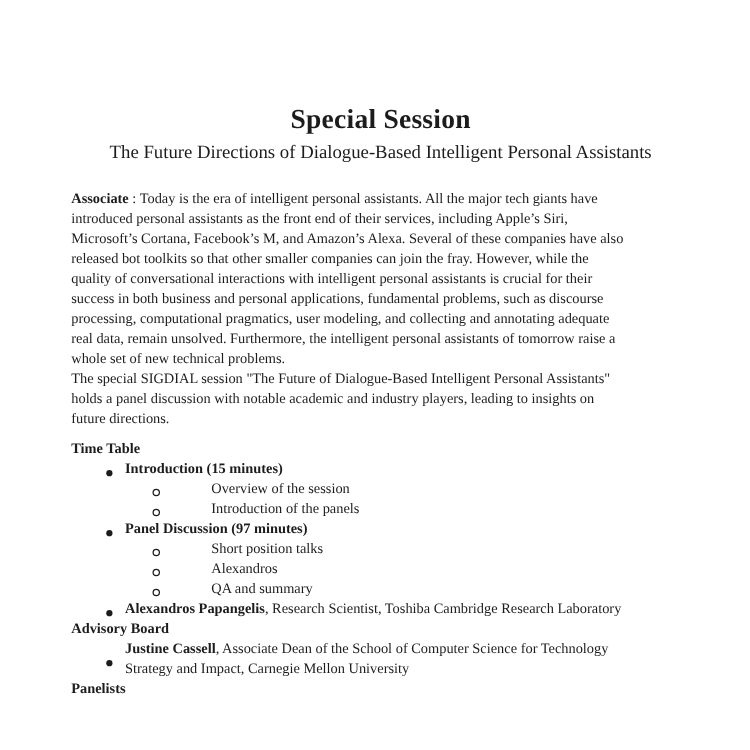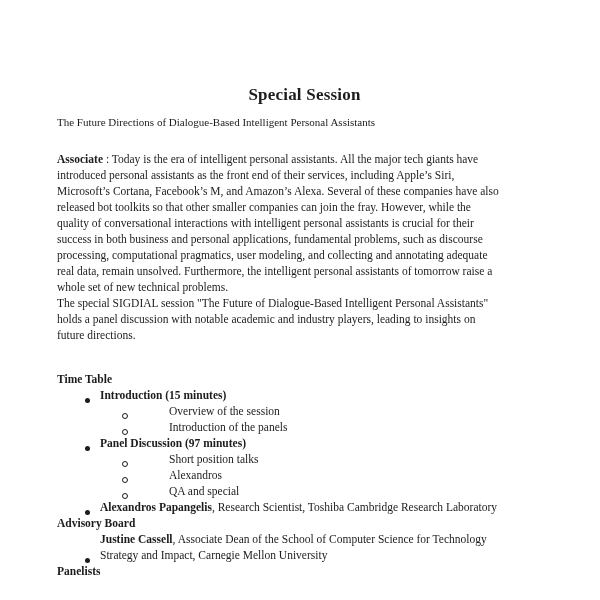--- a/index.html
+++ b/index.html
@@ -19,51 +19,52 @@
     padding: 85px 48px 0 57px;
     overflow: hidden;
     background: #ffffff;
     font-family: "Liberation Serif", serif;
     font-size: 11.5px;
     line-height: 16px;
     color: #1c1c1c;
   }
   .title {
     margin: 0;
-    font-size: 17px;
+    font-size: 22px;
     line-height: 20px;
     font-weight: bold;
     text-align: center;
     letter-spacing: 0.2px;
   }
   .subtitle {
     margin: 7px 0 0 0;
-    font-size: 11px;
+    font-size: 15px;
     line-height: 20px;
     font-weight: normal;
+    text-align: center;
   }
   .para {
     margin: 19px 0 0 0;
   }
   .prelines {
     white-space: pre;
   }
   .h {
     margin: 0;
     font-size: 11.5px;
     line-height: 16px;
     font-weight: bold;
   }
   .h.mt {
-    margin-top: 28px;
+    margin-top: 8px;
   }
   .b { font-weight: bold; }
   .li {
     display: flex;
-    align-items: flex-end;
+    align-items: center;
   }
   .l1 { padding-left: 28px; }
   .l2 { padding-left: 65px; gap: 31px; }
   .marker {
     flex: 0 0 auto;
     margin-top: 6px;
     border-radius: 50%;
   }
   .dot {
     width: 5px;
@@ -123,21 +124,21 @@
   <div class="li l2">
     <span class="marker circle"></span>
     <span class="txt">Short position talks</span>
   </div>
   <div class="li l2">
     <span class="marker circle"></span>
     <span class="txt">Alexandros</span>
   </div>
   <div class="li l2">
     <span class="marker circle"></span>
-    <span class="txt">QA and special</span>
+    <span class="txt">QA and summary</span>
   </div>
 
 
   <div class="li l1">
     <span class="marker dot"></span>
     <span class="txt"><span class="b">Alexandros Papangelis</span><span class="prelines">, Research Scientist, Toshiba Cambridge Research Laboratory</span></span>
   </div>
 
   <h3 class="h">Advisory Board</h3>
 

